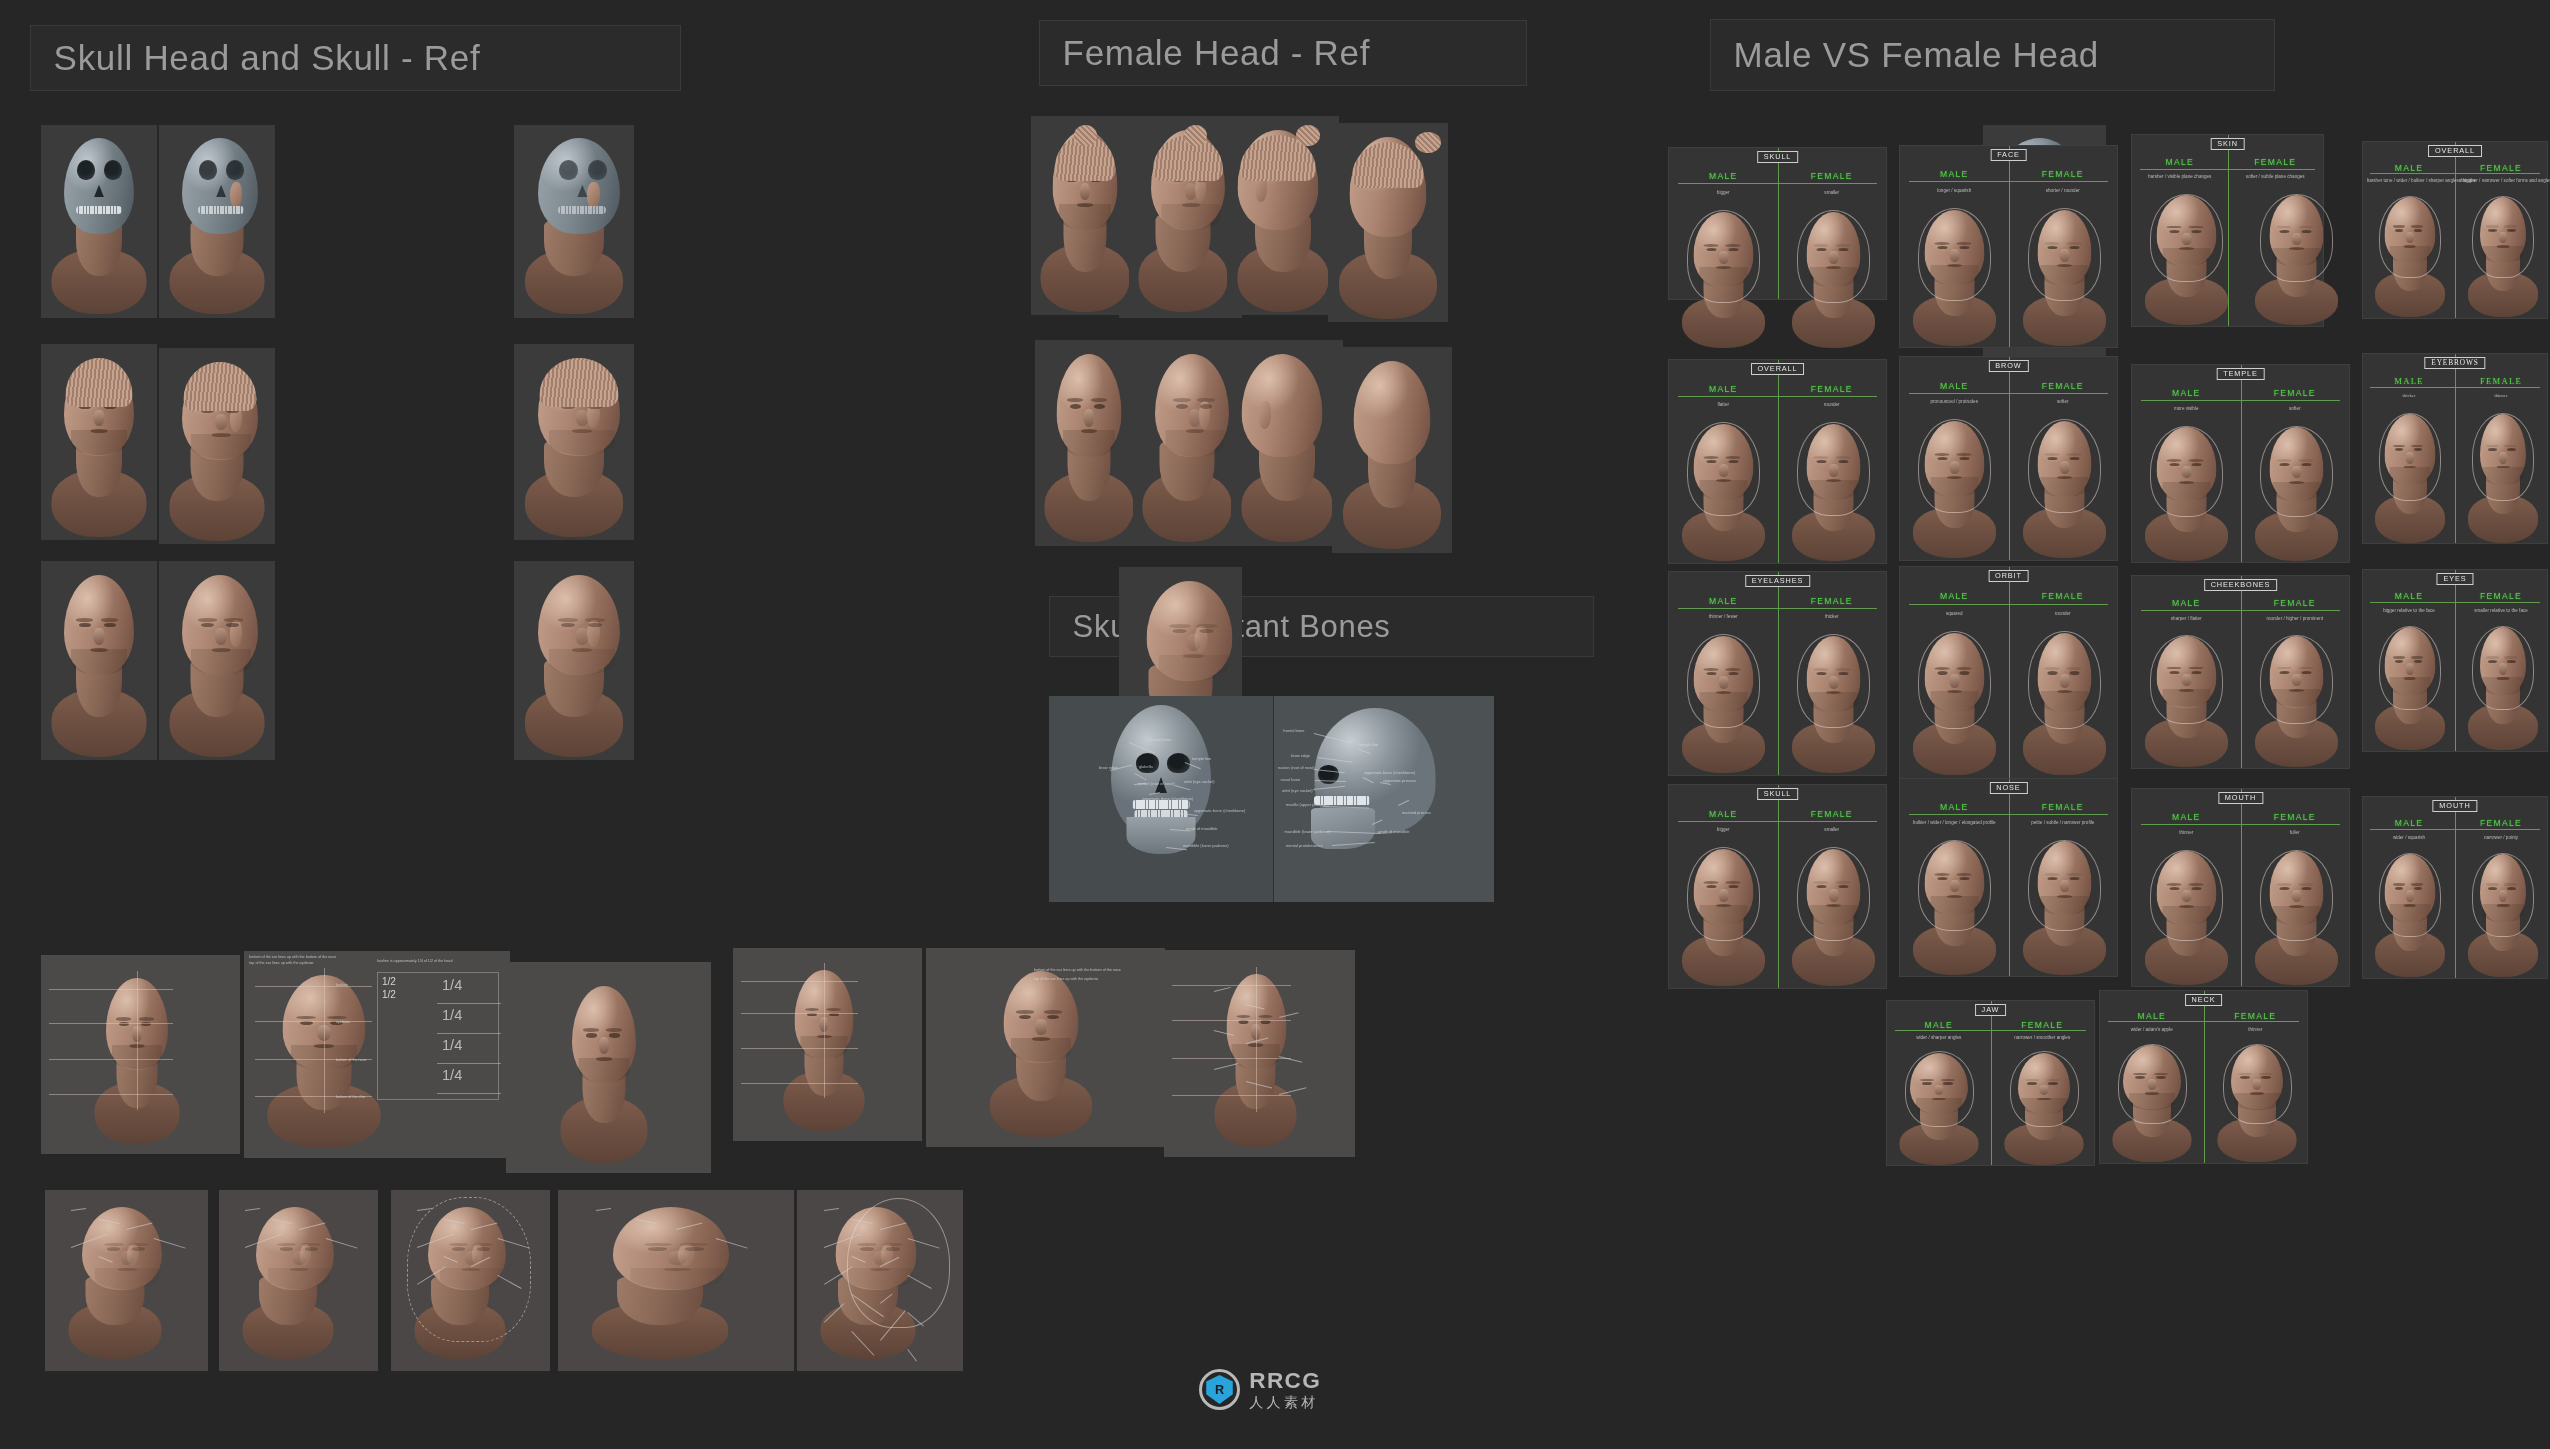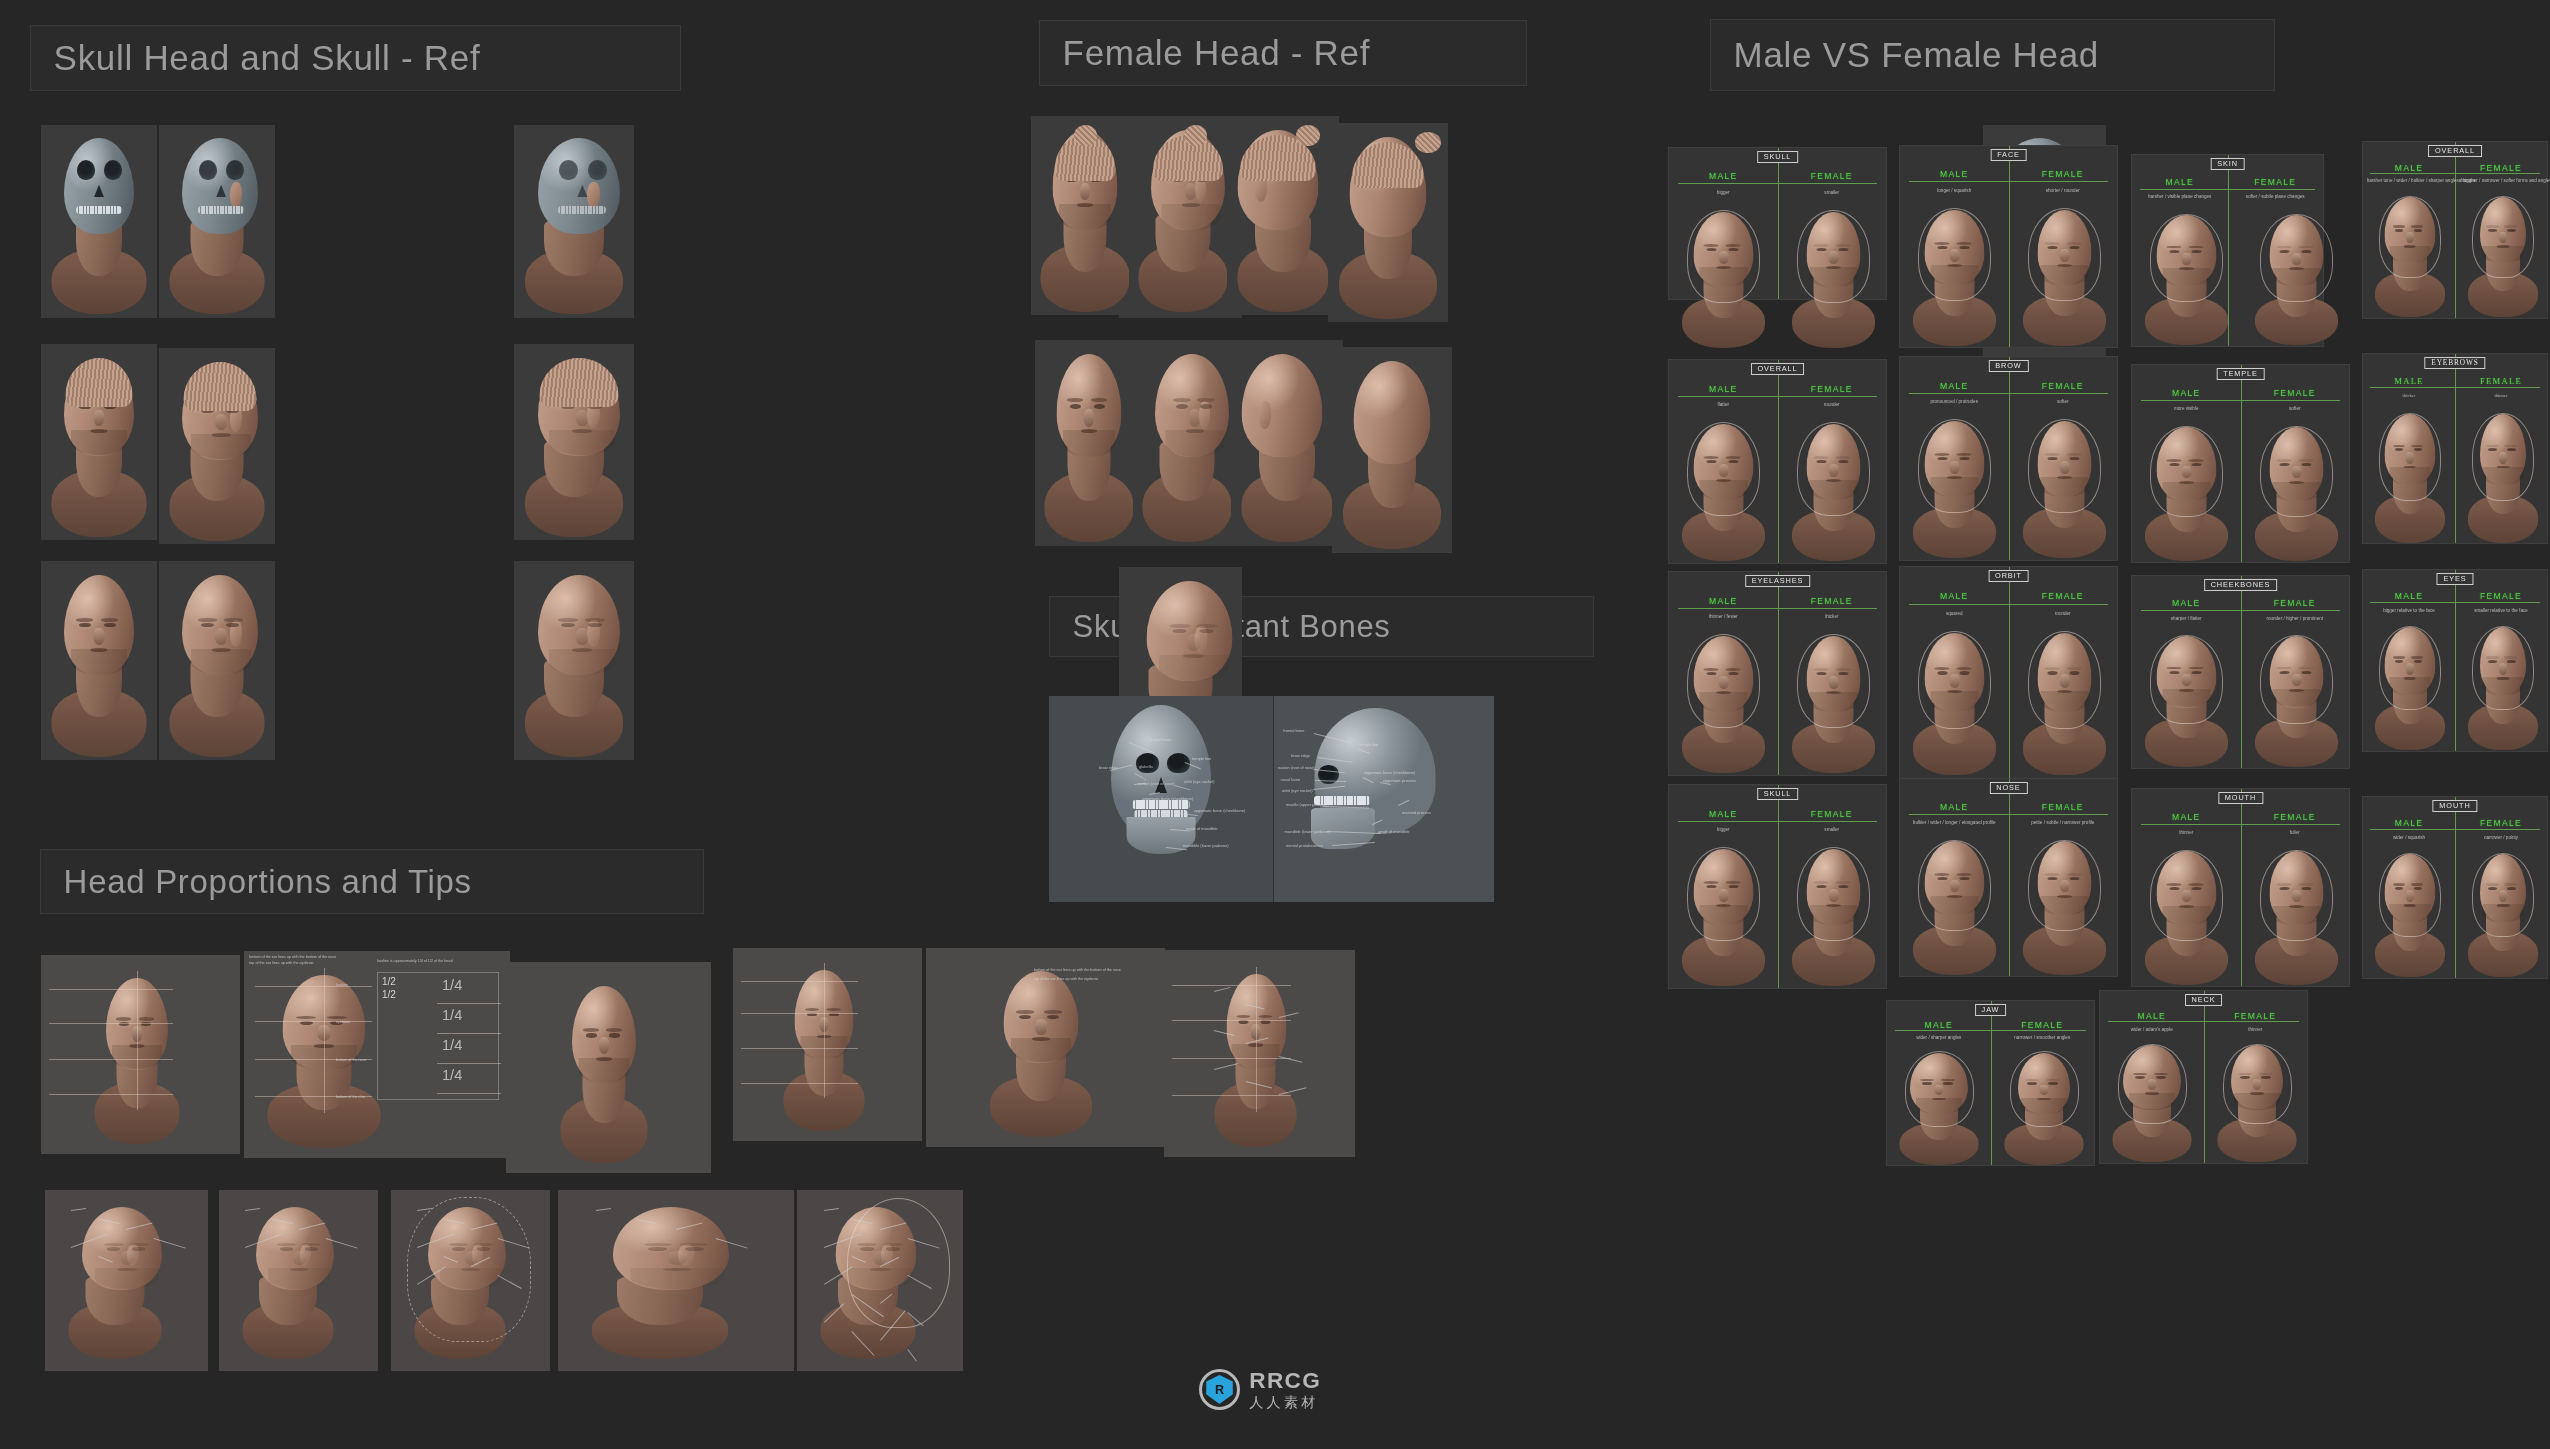--- a/index.html
+++ b/index.html
@@ -127,21 +127,20 @@
   .wm-sub  { color:#b6b6b6; font-size:14px; letter-spacing:3.3px; margin-top:2.7px; }
 </style>
 </head>
 <body>
 
 <div id="board">
     <div class="section-title" style="left: 30px; top: 25px; width: 651px; height: 66px; font-size: 35px;">Skull Head and Skull - Ref</div>
     <div class="section-title" style="left: 1710px; top: 18.6px; width: 565px; height: 72px; font-size: 35px;">Male VS Female Head</div>
     <div class="section-title" style="left: 1039px; top: 20px; width: 488px; height: 66px; font-size: 35px;">Female Head - Ref</div>
     <div class="section-title" style="left: 1049px; top: 596px; width: 545px; height: 61px; font-size: 31px;">Skull Important Bones</div>
-    <div class="section-title" style="left: 40px; top: 849px; width: 664px; height: 65px; font-size: 33px;">Head Proportions and Tips</div>
     <div class="tile" style="left: 41px; top: 125px; width: 116px; height: 193px;">
       <div class="head" style="top: 7.7px; width: 116px; height: 185px;">
         <div class="shoulders" style="left: 50%; top: 116px; width: 95px; height: 65px;"></div>
         <div class="neck" style="top: 85px; width: 46px; height: 58px;"></div>
         <div class="cranium grey" style="left: 58px; top: 5.8px; width: 70px; height: 96px;"></div>
         <div class="skullface" style="top: 27px; width: 116px; height: 65px;">
           <div class="orb" style="left: 36px; top: 0px; width: 18px; height: 20px; opacity: 1;"></div>
           <div class="orb" style="left: 63px; top: 0px; width: 18px; height: 20px; opacity: 1;"></div>
           <div class="nasalcav" style="top: 25px; width: 10px; height: 12.5px; margin-left: 0px; opacity: 1;"></div>
           <div class="teeth" style="top: 46px; width: 46px; height: 8px; margin-left: 0px; opacity: 1;"></div>
@@ -840,21 +839,21 @@
           <div class="brow" style="left: 52px; top: 37px; width: 15px; height: 2.7px; opacity: 0.35;"></div>
           <div class="eye" style="left: 33px; top: 41px; width: 10px; height: 3.3px; opacity: 1;"></div>
           <div class="eye" style="left: 55px; top: 41px; width: 10px; height: 3.3px; opacity: 1;"></div>
           <div class="nose" style="margin-left: 0px; top: 44px; width: 9.6px; height: 12.7px; opacity: 1;"></div>
           <div class="mouth" style="margin-left: 0px; top: 59px; width: 15px; height: 3px; opacity: 1;"></div>
           <div class="jawsh" style="margin-left: 0px; top: 60px; width: 48px; height: 19.5px; opacity: 0.8;"></div>
         </div>
         <div class="outline-path" style="left: 14px; top: 9px; width: 73px; height: 93px; border-radius: 50% 50% 42% 42%;"></div>
       </div>
     </div>
-    <div class="cmp" style="left: 2131px; top: 154px; width: 193px; height: 193px;">
+    <div class="cmp" style="left: 2131px; top: 134px; width: 193px; height: 193px;">
       <div class="cmp-divider"></div>
       <div class="cmp-tag">SKIN</div>
       <div class="cmp-rule" style="top: 34px;"></div>
       <div class="cmp-gender" style="left: 4%; width: 42%; top: 22px;">MALE</div>
       <div class="cmp-gender" style="left: 54%; width: 42%; top: 22px;">FEMALE</div>
       <div class="cmp-desc" style="left: 2%; width: 46%; top: 39px;">harsher / visible plane changes</div>
       <div class="cmp-desc" style="left: 52%; width: 46%; top: 39px;">softer / subtle plane changes</div>
       <div style="position: absolute; left: 4.4px; top: 50px; width: 101px; height: 143px;">
         <div class="head" style="top: 5.7px; width: 101px; height: 137px;">
           <div class="shoulders" style="left: 50%; top: 86px; width: 83px; height: 48px;"></div>

